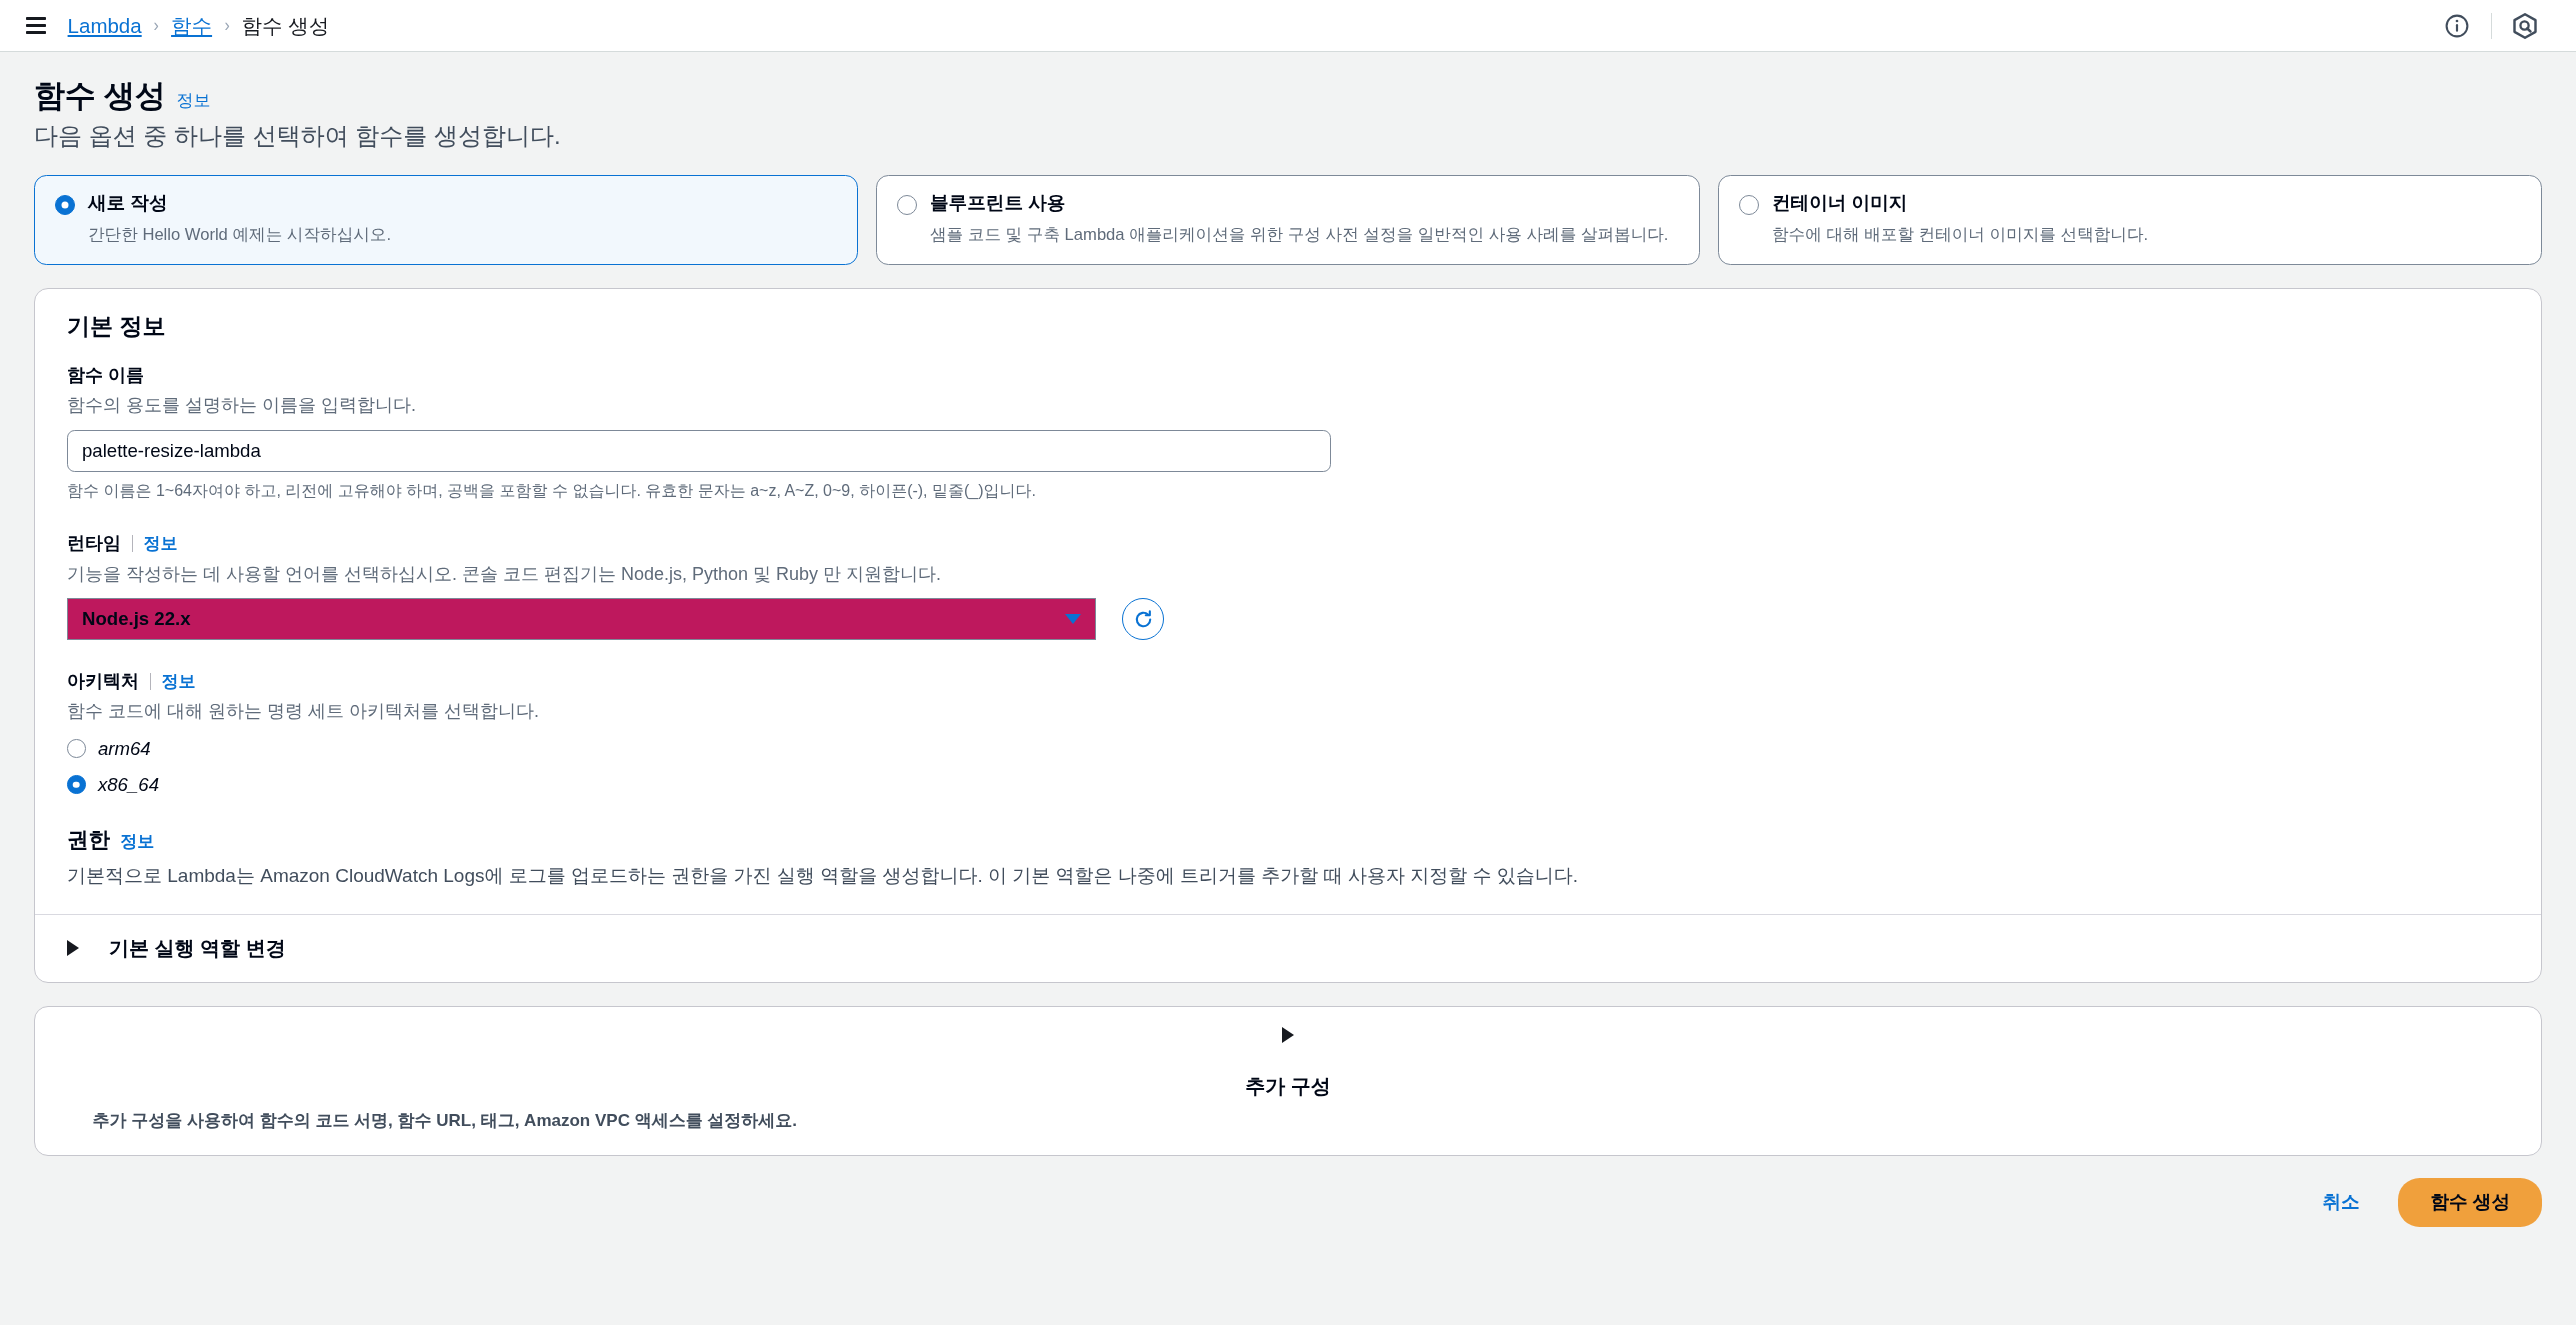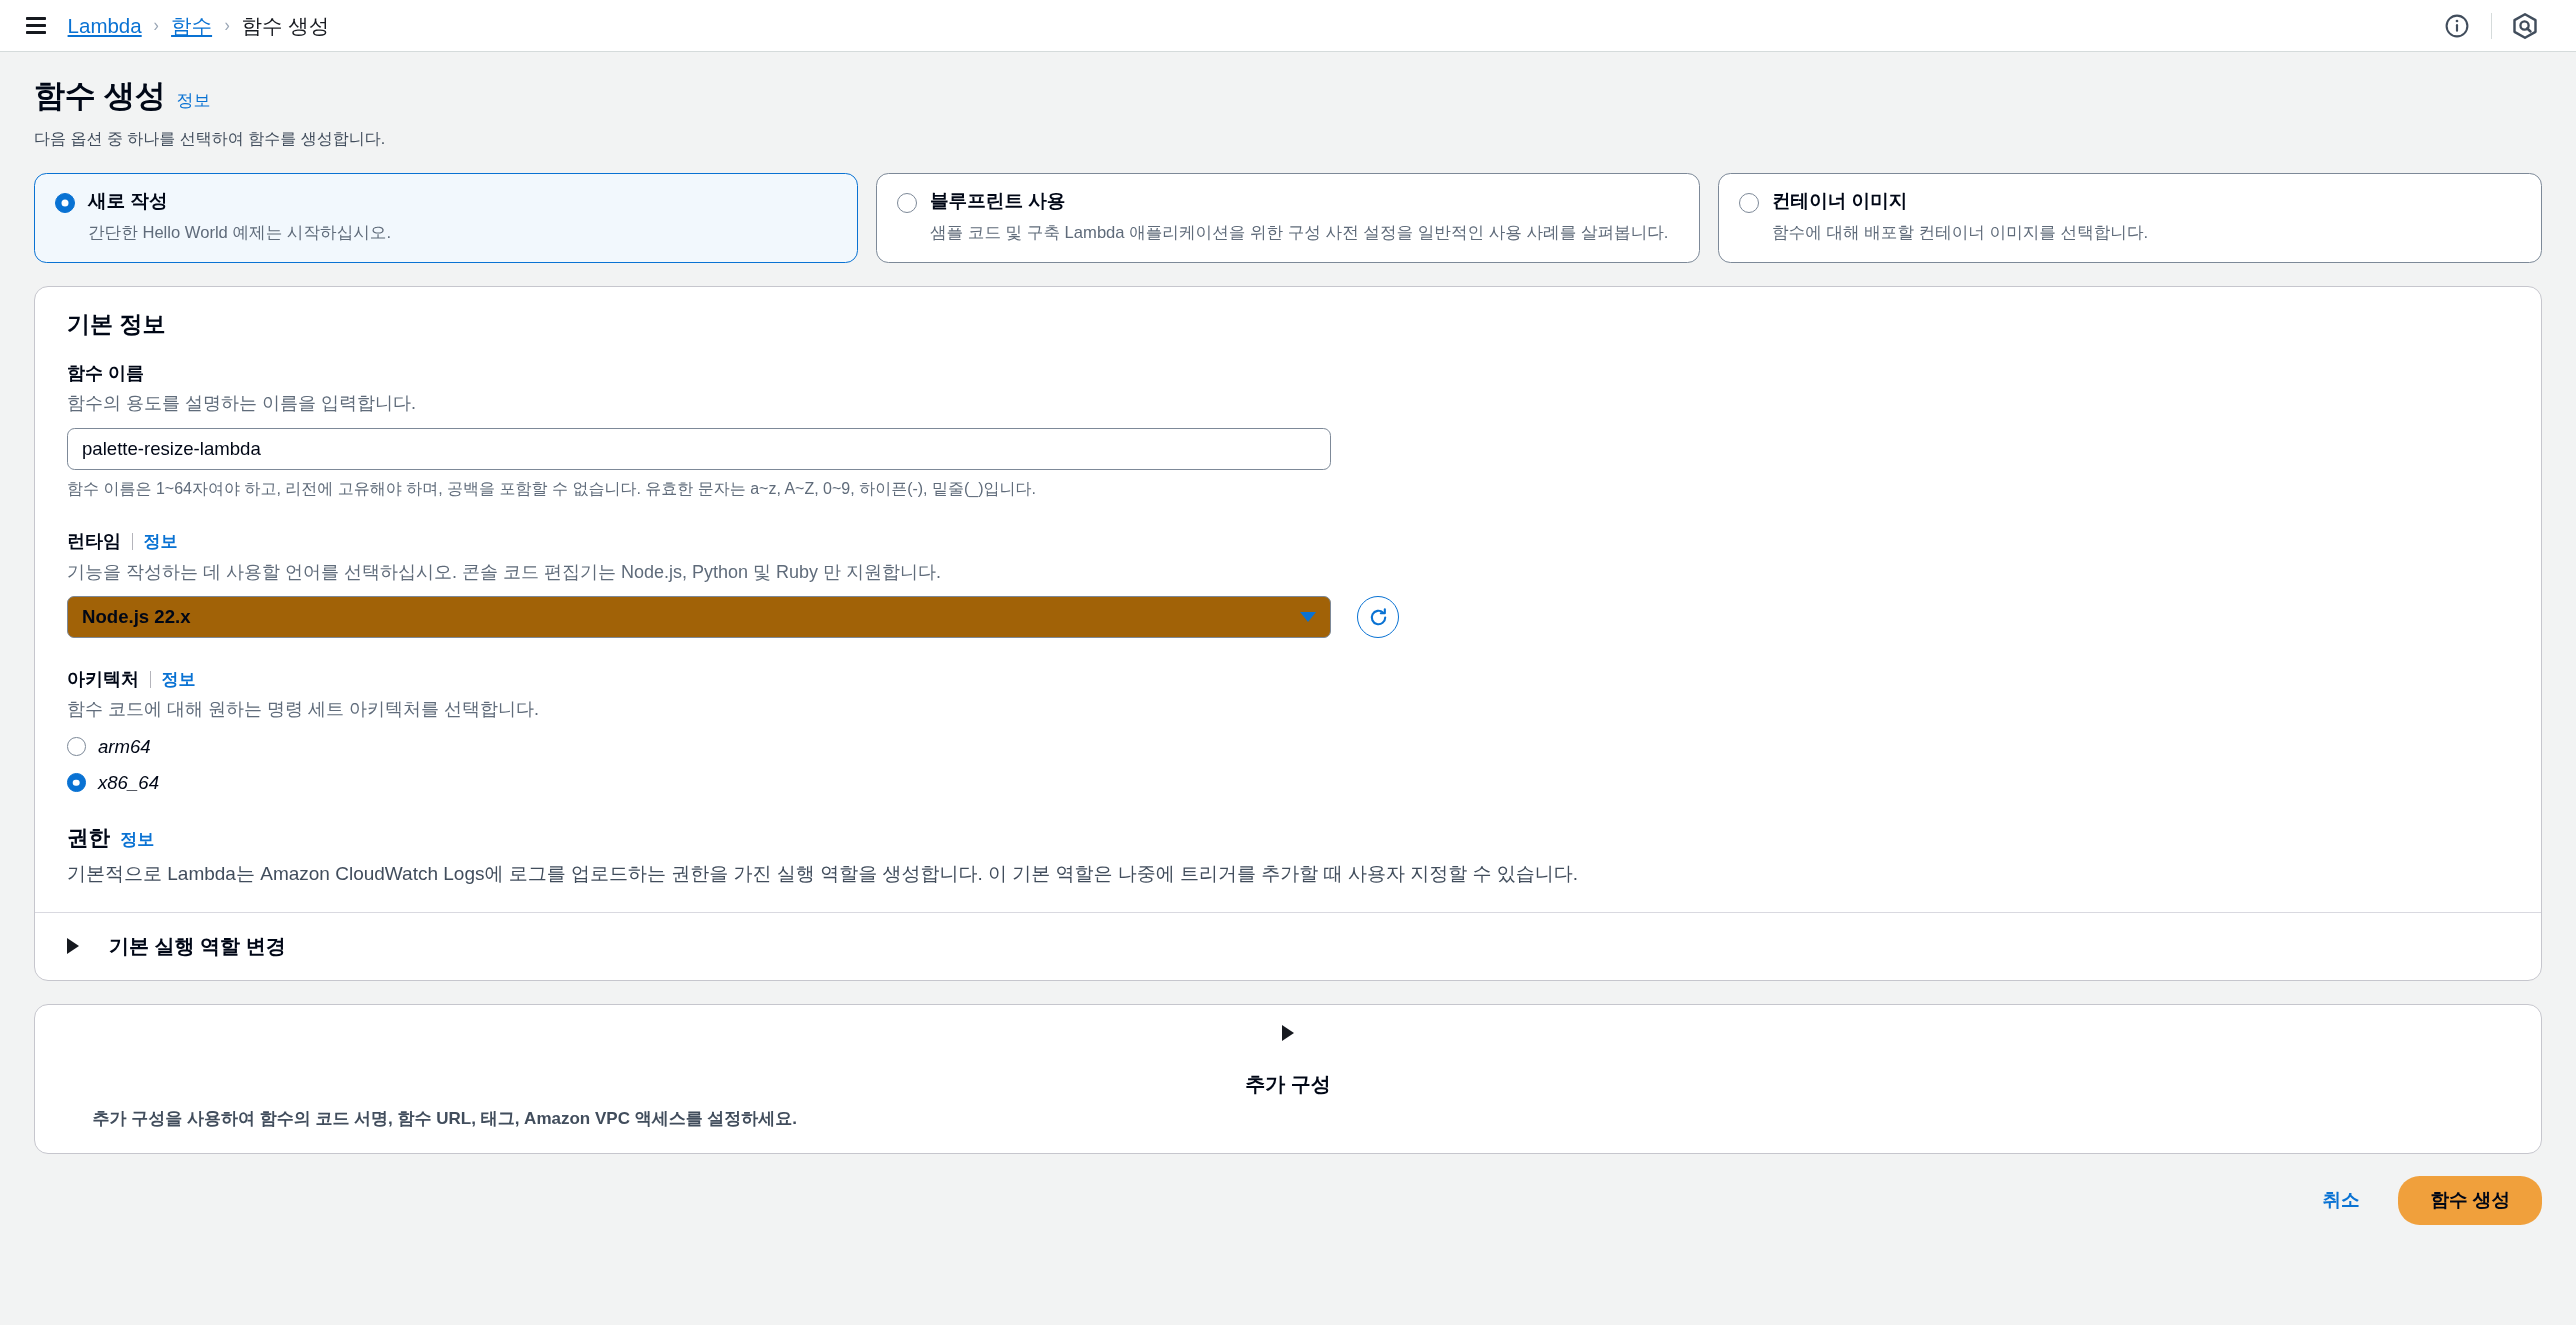--- a/index.html
+++ b/index.html
@@ -73,22 +73,22 @@
   .page-title-row { display: flex; align-items: baseline; gap: 10.8px; }
   .page-title {
     font-size: 31px; font-weight: bold; color: #000716;
     letter-spacing: -0.2px;
   }
   .info-link {
     color: #0972d3; font-size: 17px; cursor: pointer;
     text-decoration: none;
   }
   .page-desc {
-    margin-top: 12px;
-    font-size: 16px; color: #414d5c;
+    margin-top: 3px;
+    font-size: 24px; color: #414d5c;
   }
 
   
   .cards {
     display: flex; gap: 18px;
     padding: 23px 34px 0 34px;
   }
   .card {
     flex: 1;
     border: 1.5px solid #7d8998;
@@ -178,24 +178,24 @@
     background: #ffffff;
     font-size: 18.6px;
     color: #000716;
     padding: 0 14px;
     font-family: inherit;
     display: flex; align-items: center;
   }
 
   .select-row { display: flex; align-items: center; gap: 26px; margin-top: 12.4px; }
   .select {
-    width: 1264px; height: 42px;
+    width: 1029px; height: 42px;
     border: 1.5px solid #7d8998;
-    border-radius: 7px;
-    background: #a16207;
+    border-radius: 0;
+    background: #be185d;
     display: flex; align-items: center;
     padding: 0 14px;
     cursor: pointer;
     position: relative;
   }
   .select-value { font-size: 18.6px; color: #000716; font-weight: bold; }
   .caret {
     margin-left: auto;
     width: 0; height: 0;
     border-left: 8.5px solid transparent;

